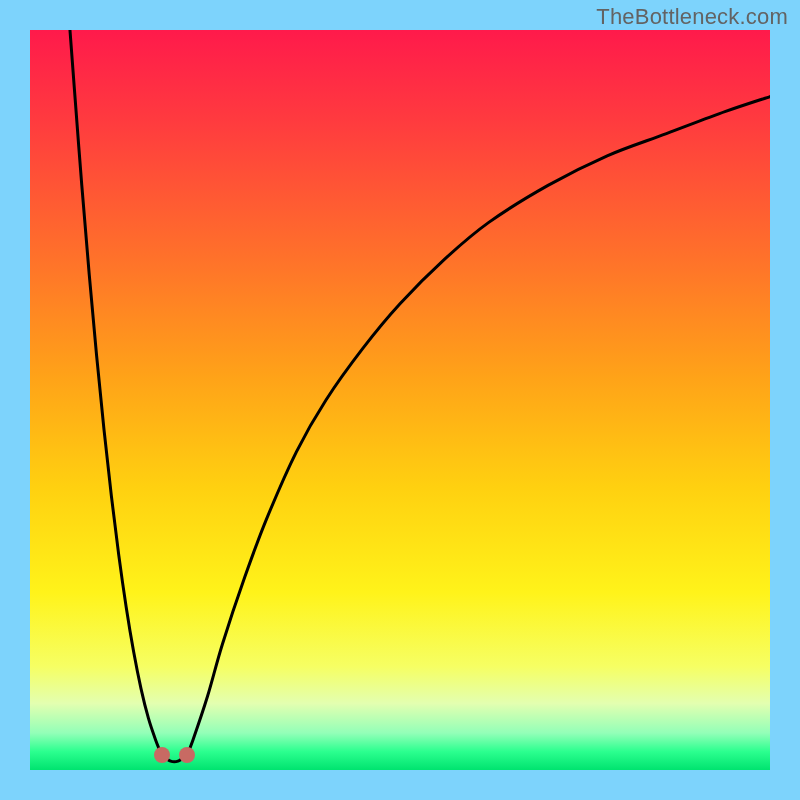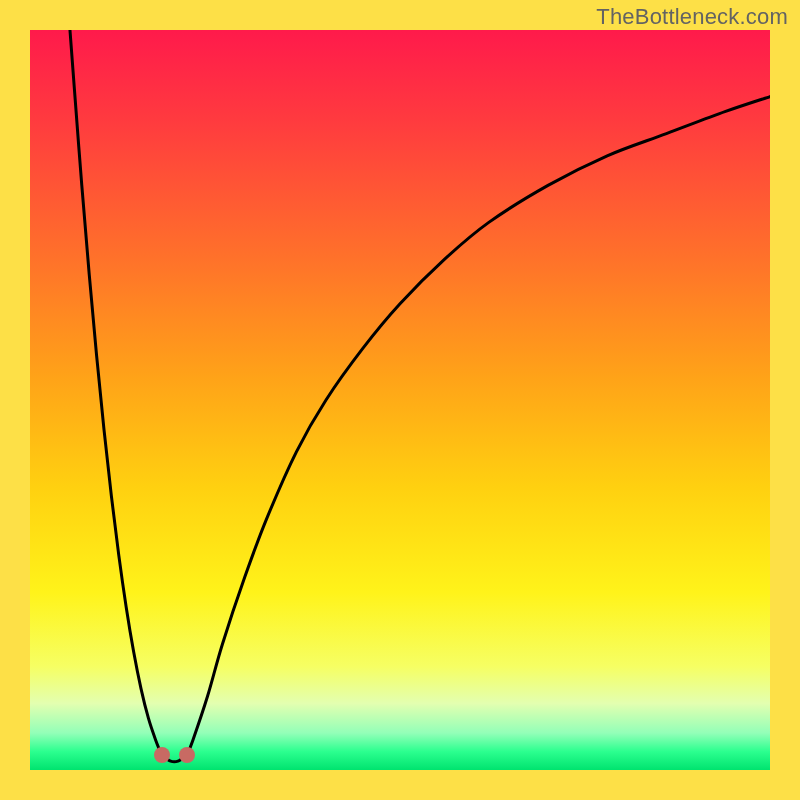--- a/index.html
+++ b/index.html
@@ -9,21 +9,21 @@
     height: 800px;
     background: #000;
     overflow: hidden;
   }
   .frame {
     position: absolute;
     left: 0;
     top: 0;
     width: 800px;
     height: 800px;
-    background: #fde047;
+    background: #7dd3fc;
   }
   .plot {
     position: absolute;
     left: 30px;
     top: 30px;
     width: 740px;
     height: 740px;
     overflow: hidden;
   }
   .gradient {

